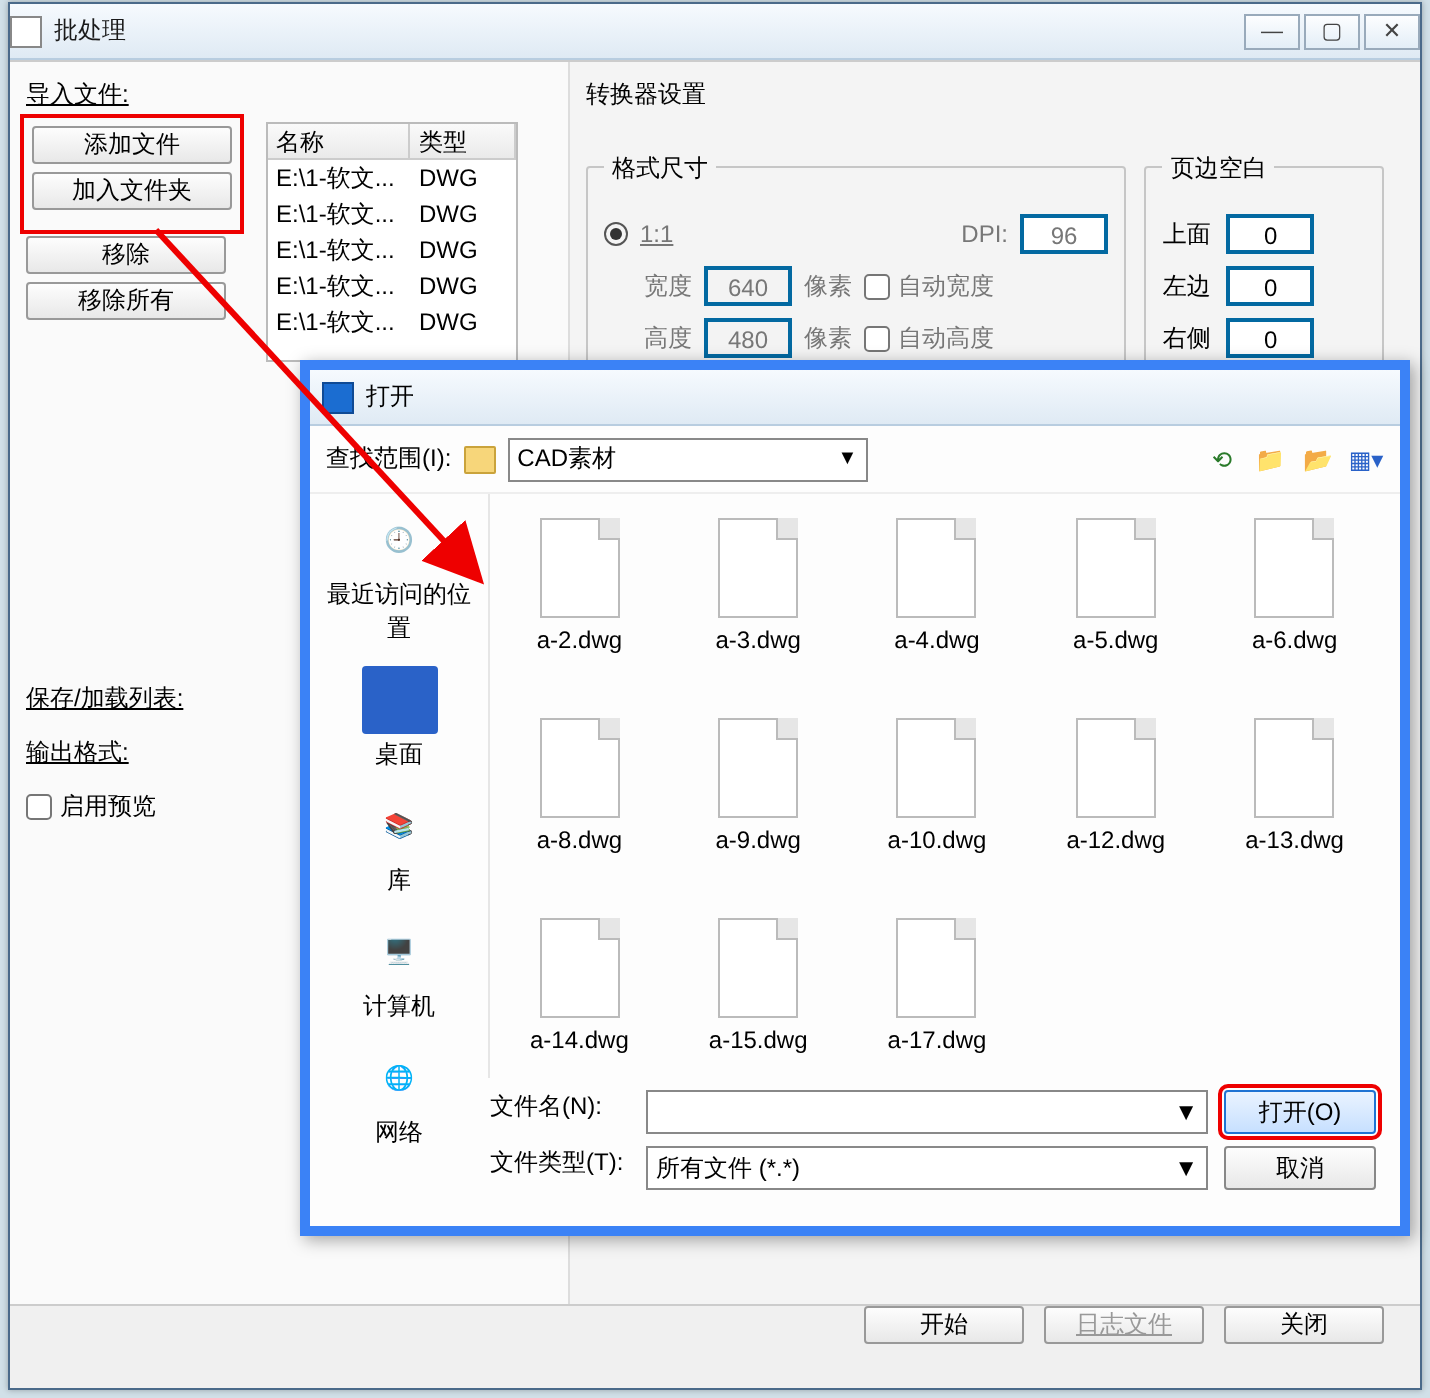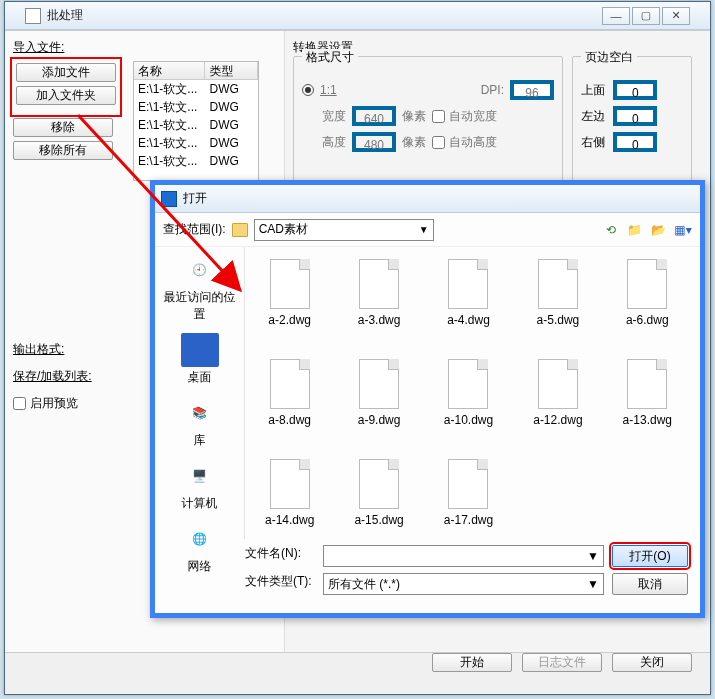--- a/index.html
+++ b/index.html
@@ -1,20 +1,20 @@
 <!DOCTYPE html>
 <html><head>
 <meta charset="utf-8">
 <style>
   * { box-sizing: border-box; font-family: "Microsoft YaHei", "SimSun", Arial, sans-serif; font-size: 12px; }
   body { margin: 0; background: #d1e0e8; width: 715px; height: 699px; overflow: hidden; }
 
   
   .main-window { position: absolute; left: 4px; top: 1px; width: 707px; height: 694px; background: #fff; border: 1px solid #4a6a8a; box-shadow: 0 0 3px rgba(0,0,0,0.3); }
-  .titlebar { height: 28px; background: linear-gradient(#f6fafe, #dfeaf4); border-bottom: 1px solid #b8cde0; display: flex; align-items: center; padding: 0 20px; }
+  .titlebar { height: 28px; background: linear-gradient(#f6fafe, #dfeaf4); border-bottom: 1px solid #b8cde0; display: flex; align-items: center; padding: 0 0; }
   .titlebar .app-icon { width: 16px; height: 16px; border: 1px solid #888; background: #fff; margin-right: 6px; }
   .titlebar .title { flex: 1; color: #1a1a1a; }
   .titlebar .win-btns { display: flex; gap: 2px; }
   .titlebar .win-btn { width: 28px; height: 18px; border: 1px solid #9ab; background: linear-gradient(#fdfeff,#e3eef7); display: flex; align-items: center; justify-content: center; color: #444; font-size: 11px; cursor: default; }
 
   .client { position: absolute; top: 28px; left: 0; right: 0; bottom: 0; background: #f4f4f4; border-top: 1px solid #ccc; }
 
   
   .left-panel { position: absolute; left: 0; top: 0; width: 280px; height: 100%; background: #fafafa; border-right: 1px solid #ddd; padding: 8px; }
   .left-panel .section-label { font-size: 12px; margin-bottom: 4px; display: block; }
@@ -29,35 +29,35 @@
   .file-list .c-name { width: 75px; }
   .file-list .c-type { width: 55px; }
   .underline { text-decoration: underline; }
   .lower-left { position: absolute; left: 8px; top: 310px; width: 130px; }
   .lower-left div { margin-bottom: 10px; }
   .chk { display:inline-flex; align-items:center; gap:4px; }
   .chk input[type=checkbox] { margin:0; }
 
   
   .right-panel { position: absolute; left: 280px; top: 0; right: 0; height: 180px; padding: 8px; }
-  .grp { border:1px solid #c6c6c6; border-radius:2px; padding:20px 8px 8px 8px; position:relative; }
+  .grp { border:1px solid #c6c6c6; border-radius:2px; padding:20px 8px 8px 8px; position:relative;margin-top:27px; }
   .grp .legend { position:absolute; top:-8px; left:8px; background:#f4f4f4; padding:0 4px; }
   .size-grp { display:inline-block; width:270px; height:140px; vertical-align:top; }
   .margin-grp { display:inline-block; width:120px; height:140px; vertical-align:top; margin-left:6px;}
   .size-row { display:flex; align-items:center; height:26px; gap:6px; color:#777;}
-  .num-box { width:44px; height:20px; border:4px solid #0369a1; background:#fff; text-align:center; line-height:18px; }
+  .num-box { width:44px; height:20px; border:2px solid #0369a1; background:#fff; text-align:center; line-height:18px; }
   .num-box.inset { background:#f3f3f3; }
   .radio-dot { width:12px;height:12px;border-radius:50%;border:1px solid #555;display:inline-flex;align-items:center;justify-content:center;}
   .radio-dot .dot{width:6px;height:6px;border-radius:50%;background:#333;}
   .margin-row{display:flex;align-items:center;gap:8px;height:26px;}
 
   
   .bottom-bar { position:absolute; left:0; right:0; bottom:0; height:42px; background:#f0f0f0; border-top:1px solid #ccc; display:flex; justify-content:flex-end; gap:10px; padding-right:18px;}
   .bottom-bar .std-btn{width:80px;}
-  .bottom-bar .std-btn.disabled{color:#999;}
+  .bottom-bar .std-btn.disabled{color:#999;text-decoration:underline;}
 
   
   .open-dialog { position:absolute; left:150px; top:180px; width:555px; height:438px; background:#fff; border:5px solid #3b82f6; box-shadow:2px 2px 8px rgba(0,0,0,0.35); z-index:50;}
   .open-dialog .od-title { height:28px; background:linear-gradient(#f6fafe,#dfeaf4); border-bottom:1px solid #b8cde0; display:flex; align-items:center; padding:0 6px; gap:6px;}
   .open-dialog .od-title .app-icon{width:16px;height:16px;background:#1b6dd1;border:1px solid #0f4a95;}
   .od-body{position:absolute; top:28px; left:0; right:0; bottom:0; background:#fdfdfd;}
   .od-topbar{height:34px; display:flex; align-items:center; padding:4px 8px; gap:6px; border-bottom:1px solid #eee;}
   .od-topbar .folder-ic{width:16px;height:14px;background:#f7d67a;border:1px solid #caa33b;border-radius:1px;}
   .od-topbar .combo{flex:0 0 180px;height:22px;border:1px solid #888;background:#fff;display:flex;align-items:center;justify-content:space-between;padding:0 4px;}
   .od-topbar .combo .arrow{font-size:10px;}
@@ -135,22 +135,22 @@
               <span class="c-type">DWG</span>
             </div>
             <div class="row">
               <span class="c-name">E:\1-软文...</span>
               <span class="c-type">DWG</span>
             </div>
           </div>
       </div>
 
       <div class="lower-left">
+        <div class="underline">保存/加载列表:</div>
         <div class="underline">输出格式:</div>
-        <div class="underline">保存/加载列表:</div>
         <label class="chk">
           <input type="checkbox" style="">
           <span>启用预览</span>
         </label>
       </div>
     </div>
 
     <div class="right-panel">
       <div class="section-label">转换器设置</div>
       <div class="grp size-grp">

